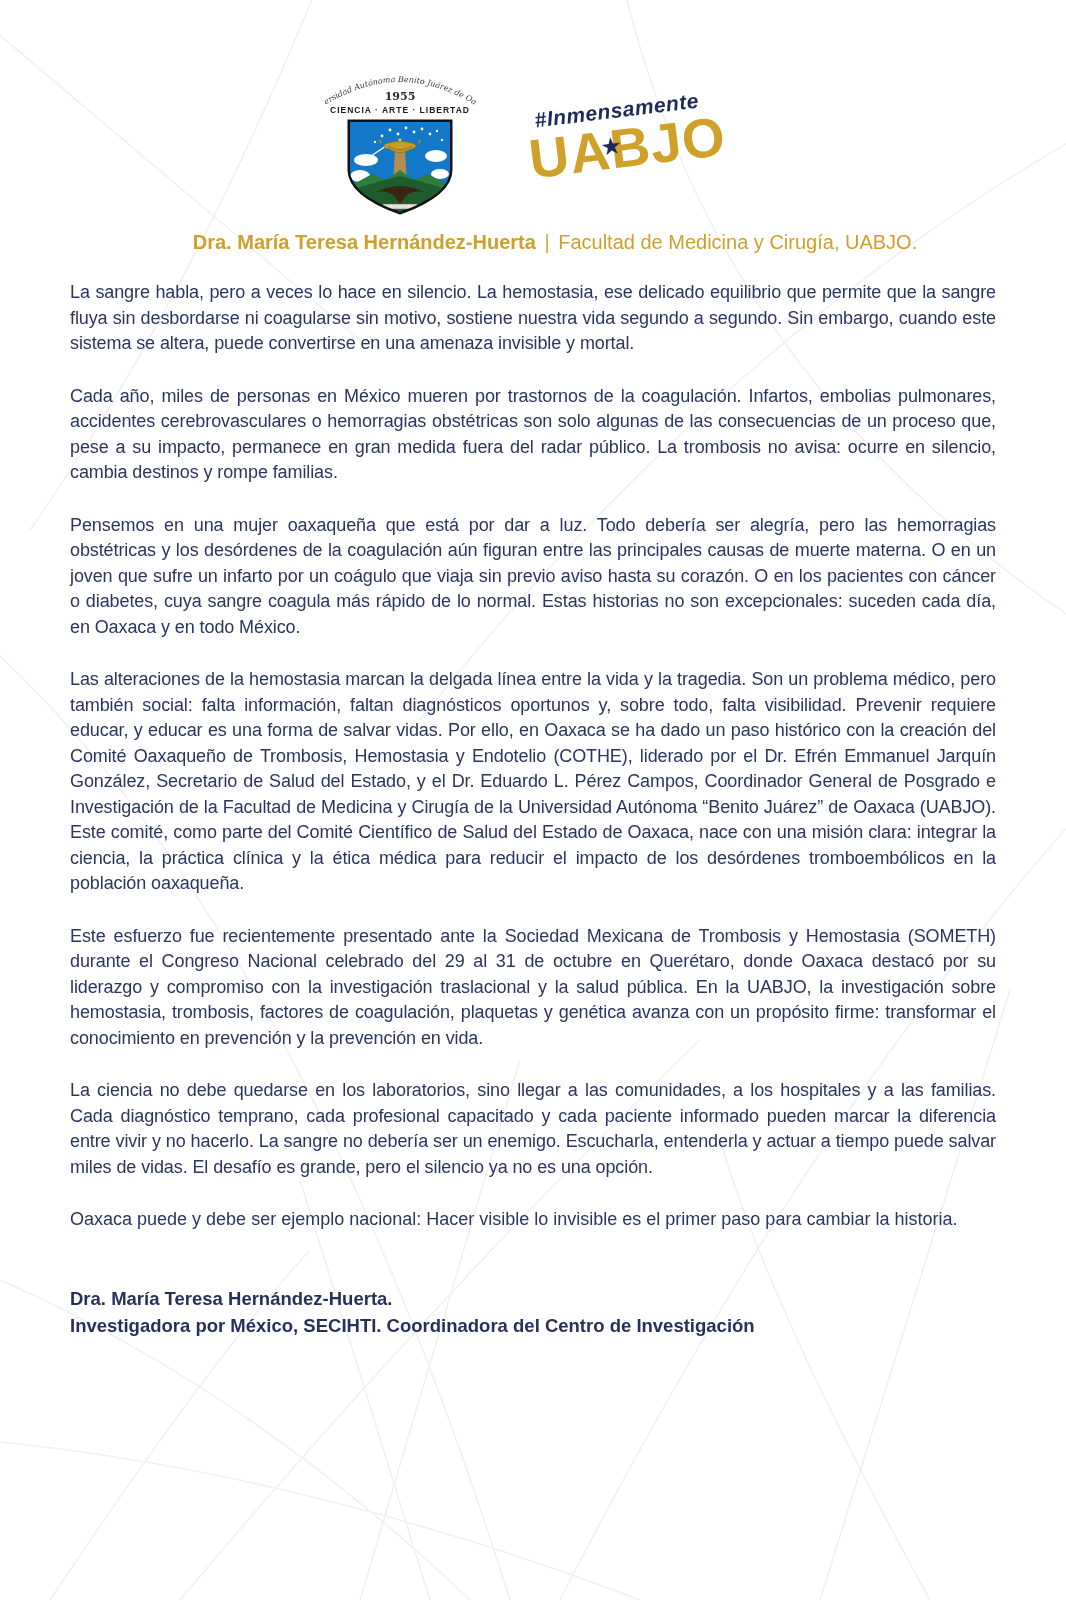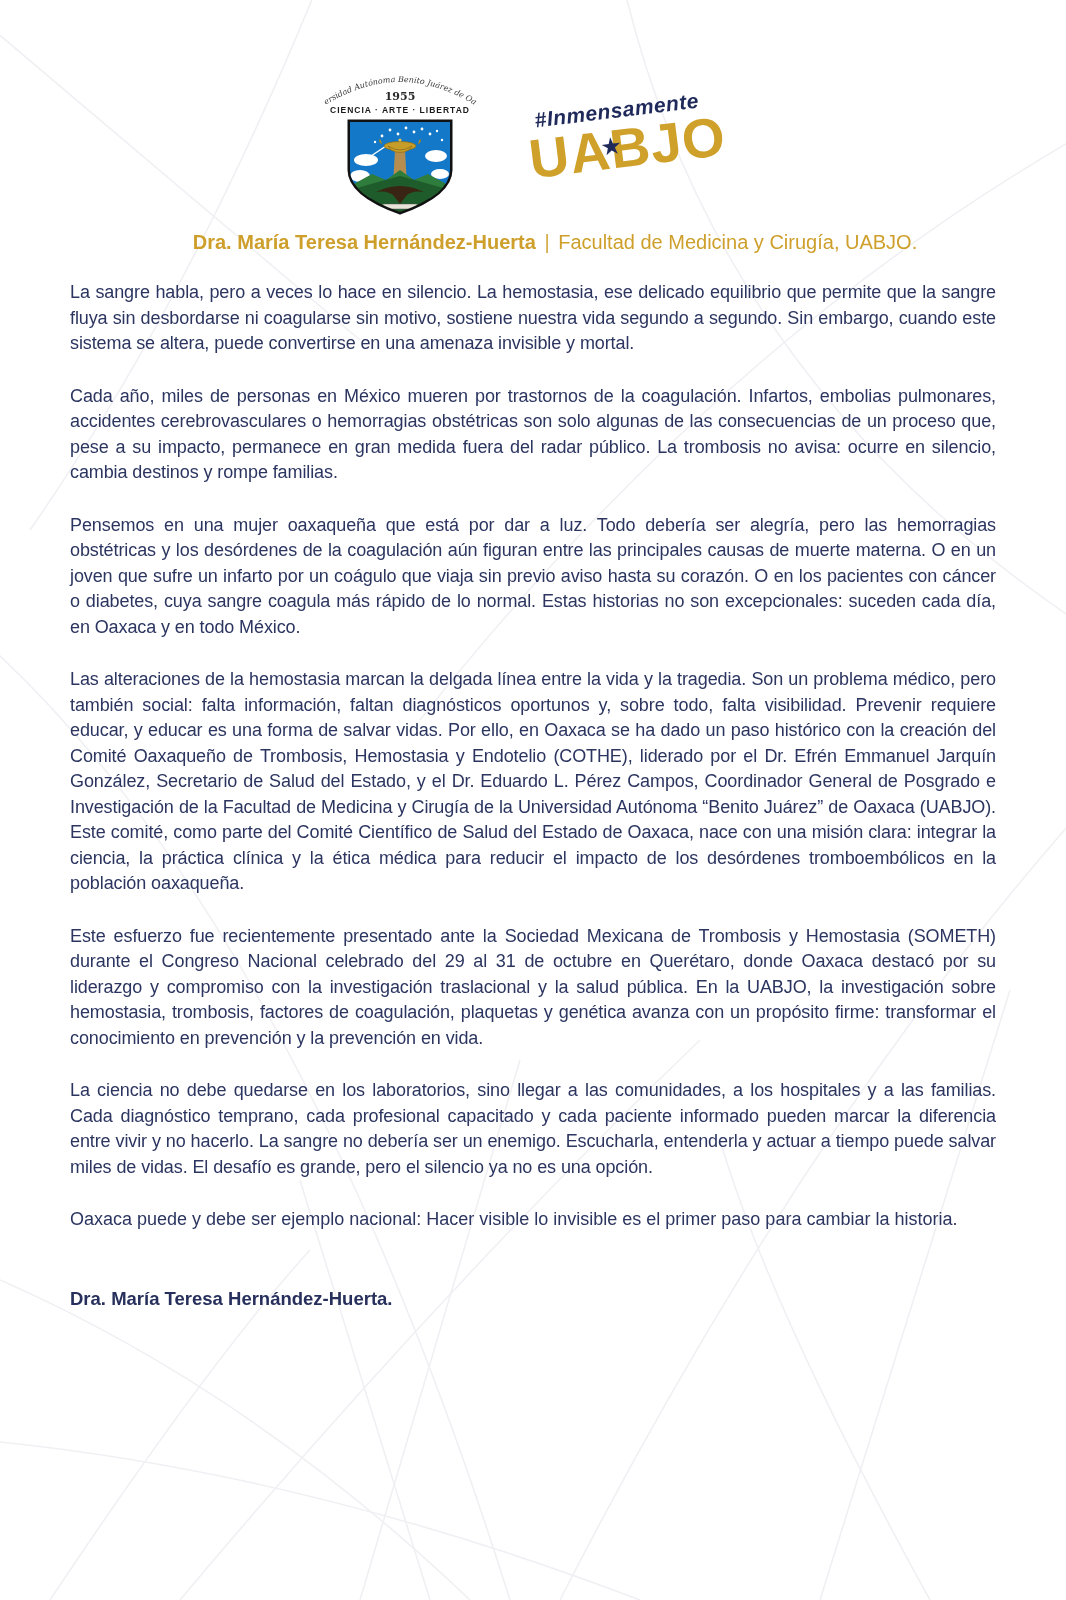--- a/index.html
+++ b/index.html
@@ -234,16 +234,17 @@
       <p>Cada año, miles de personas en México mueren por trastornos de la coagulación. Infartos, embolias pulmonares, accidentes cerebrovasculares o hemorragias obstétricas son solo algunas de las consecuencias de un proceso que, pese a su impacto, permanece en gran medida fuera del radar público. La trombosis no avisa: ocurre en silencio, cambia destinos y rompe familias.</p>
       <p>Pensemos en una mujer oaxaqueña que está por dar a luz. Todo debería ser alegría, pero las hemorragias obstétricas y los desórdenes de la coagulación aún figuran entre las principales causas de muerte materna. O en un joven que sufre un infarto por un coágulo que viaja sin previo aviso hasta su corazón. O en los pacientes con cáncer o diabetes, cuya sangre coagula más rápido de lo normal. Estas historias no son excepcionales: suceden cada día, en Oaxaca y en todo México.</p>
       <p>Las alteraciones de la hemostasia marcan la delgada línea entre la vida y la tragedia. Son un problema médico, pero también social: falta información, faltan diagnósticos oportunos y, sobre todo, falta visibilidad. Prevenir requiere educar, y educar es una forma de salvar vidas. Por ello, en Oaxaca se ha dado un paso histórico con la creación del Comité Oaxaqueño de Trombosis, Hemostasia y Endotelio (COTHE), liderado por el Dr. Efrén Emmanuel Jarquín González, Secretario de Salud del Estado, y el Dr. Eduardo L. Pérez Campos, Coordinador General de Posgrado e Investigación de la Facultad de Medicina y Cirugía de la Universidad Autónoma “Benito Juárez” de Oaxaca (UABJO). Este comité, como parte del Comité Científico de Salud del Estado de Oaxaca, nace con una misión clara: integrar la ciencia, la práctica clínica y la ética médica para reducir el impacto de los desórdenes tromboembólicos en la población oaxaqueña.</p>
       <p>Este esfuerzo fue recientemente presentado ante la Sociedad Mexicana de Trombosis y Hemostasia (SOMETH) durante el Congreso Nacional celebrado del 29 al 31 de octubre en Querétaro, donde Oaxaca destacó por su liderazgo y compromiso con la investigación traslacional y la salud pública. En la UABJO, la investigación sobre hemostasia, trombosis, factores de coagulación, plaquetas y genética avanza con un propósito firme: transformar el conocimiento en prevención y la prevención en vida.</p>
       <p>La ciencia no debe quedarse en los laboratorios, sino llegar a las comunidades, a los hospitales y a las familias. Cada diagnóstico temprano, cada profesional capacitado y cada paciente informado pueden marcar la diferencia entre vivir y no hacerlo. La sangre no debería ser un enemigo. Escucharla, entenderla y actuar a tiempo puede salvar miles de vidas. El desafío es grande, pero el silencio ya no es una opción.</p>
       <p class="closing">Oaxaca puede y debe ser ejemplo nacional: Hacer visible lo invisible es el primer paso para cambiar la historia.</p>
     </div>
 
     <div class="footer">
       <div>Dra. María Teresa Hernández-Huerta.</div>
+      <div>Investigadora por México, SECIHTI. Coordinadora del Centro de Investigación</div>
     </div>
 
   </div>
 </div>
 
 </body></html>

